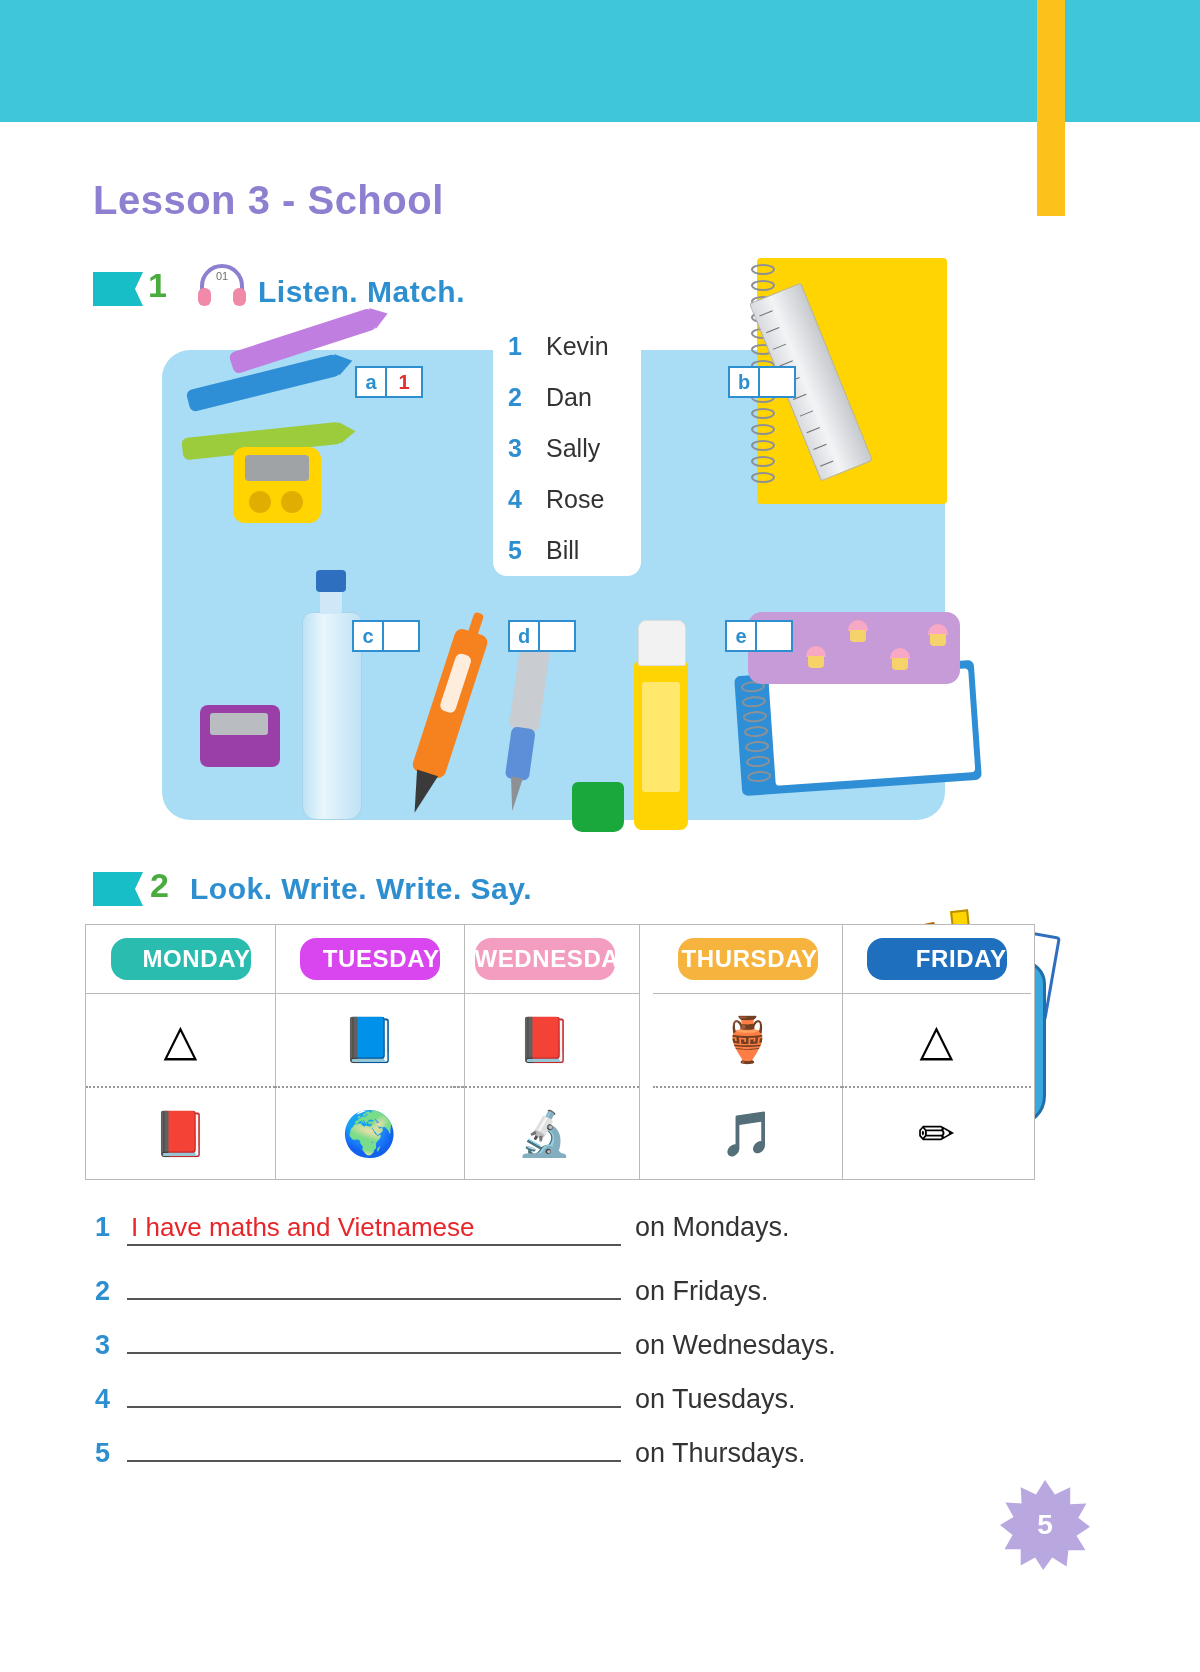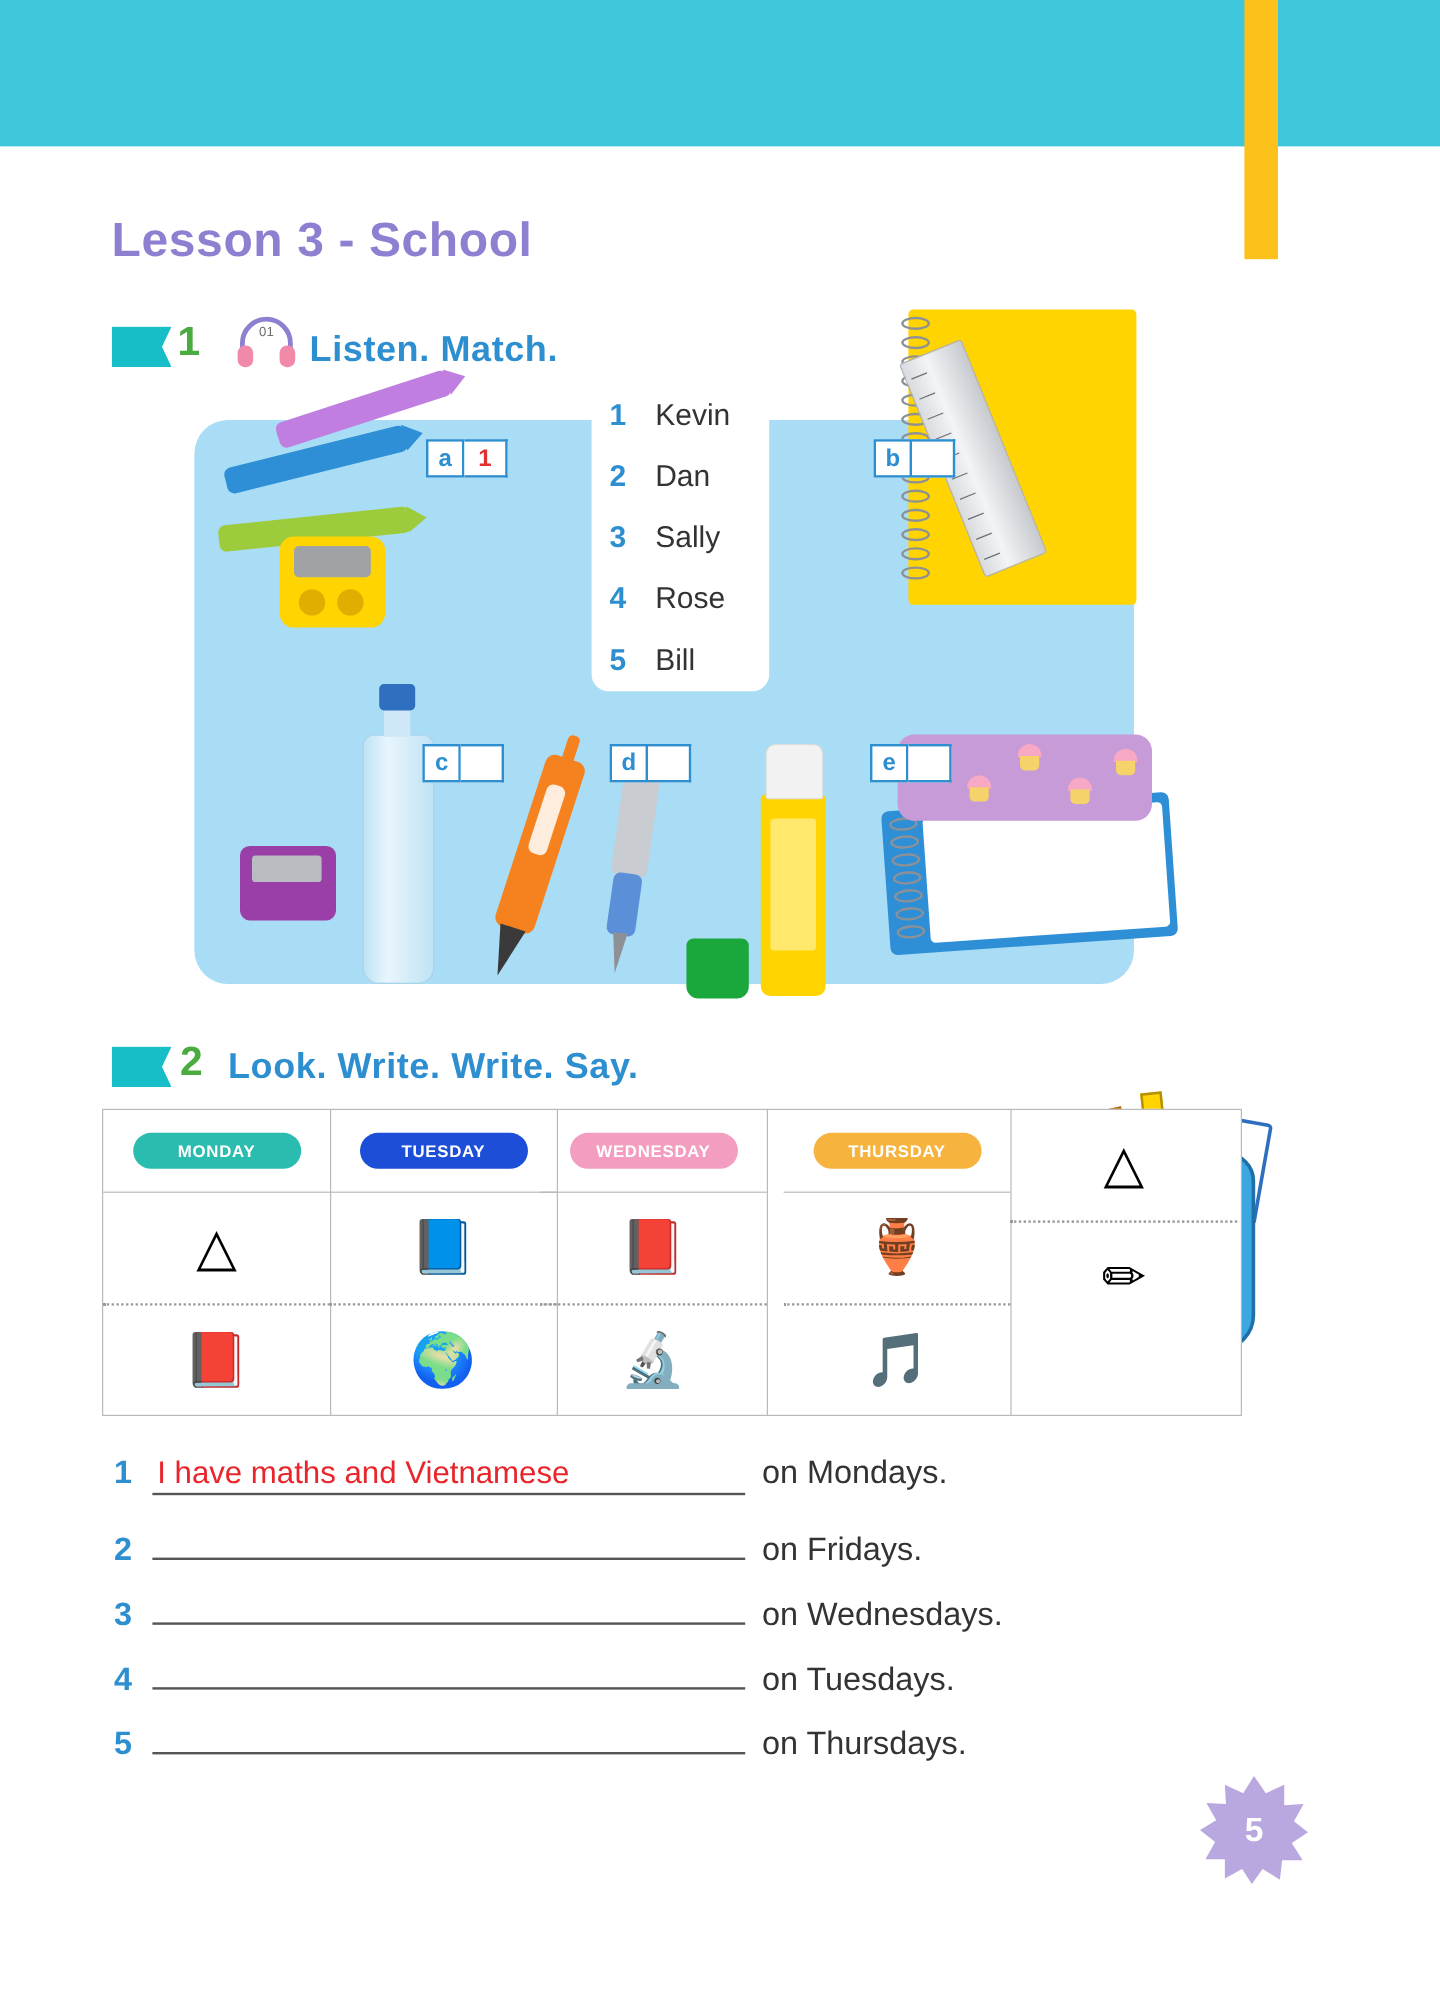--- a/index.html
+++ b/index.html
@@ -349,24 +349,24 @@
   }
   .tt-col.last { border-right: none; }
   .tt-head {
     height: 68px;
     display: flex; align-items: center; justify-content: center;
     border-bottom: 1px solid #b9b9b9;
   }
   .pill {
     padding: 7px 0;
     width: 140px;
-    text-align: center;
+    text-align: right;
     border-radius: 16px;
     color: #ffffff;
-    font-size: 14px;
+    font-size: 24px;
     font-weight: bold;
     letter-spacing: .6px;
   }
   .tt-cell {
     height: 92px;
     display: flex; align-items: center; justify-content: center;
   }
   .tt-dash {
     border-bottom: 2px dotted #9a9a9a;
   }
@@ -641,21 +641,21 @@
     <div class="tt-cell tt-dash">
       <span class="subject-ico">△</span>
     </div>
     <div class="tt-cell">
       <span class="subject-ico">📕</span>
     </div>
   </div>
 
   <div class="tt-col" style="left:189px;">
     <div class="tt-head">
-      <div class="pill" style="background:#1d4ed8;">TUESDAY</div>
+      <div class="pill" style="background:#d946ef;">TUESDAY</div>
     </div>
     <div class="tt-cell tt-dash">
       <span class="subject-ico">📘</span>
     </div>
     <div class="tt-cell">
       <span class="subject-ico">🌍</span>
     </div>
   </div>
 
   <div class="tt-col" style="left:364px;">
@@ -676,20 +676,23 @@
     </div>
     <div class="tt-cell tt-dash">
       <span class="subject-ico">🏺</span>
     </div>
     <div class="tt-cell">
       <span class="subject-ico">🎵</span>
     </div>
   </div>
 
   <div class="tt-col last" style="left:756px;">
+    <div class="tt-head">
+      <div class="pill" style="background:#1f6fbf;">FRIDAY</div>
+    </div>
     <div class="tt-cell tt-dash">
       <span class="subject-ico">△</span>
     </div>
     <div class="tt-cell">
       <span class="subject-ico">✏</span>
     </div>
   </div>
 </div>
 
 <div class="line-row" style="top:1212px;">

